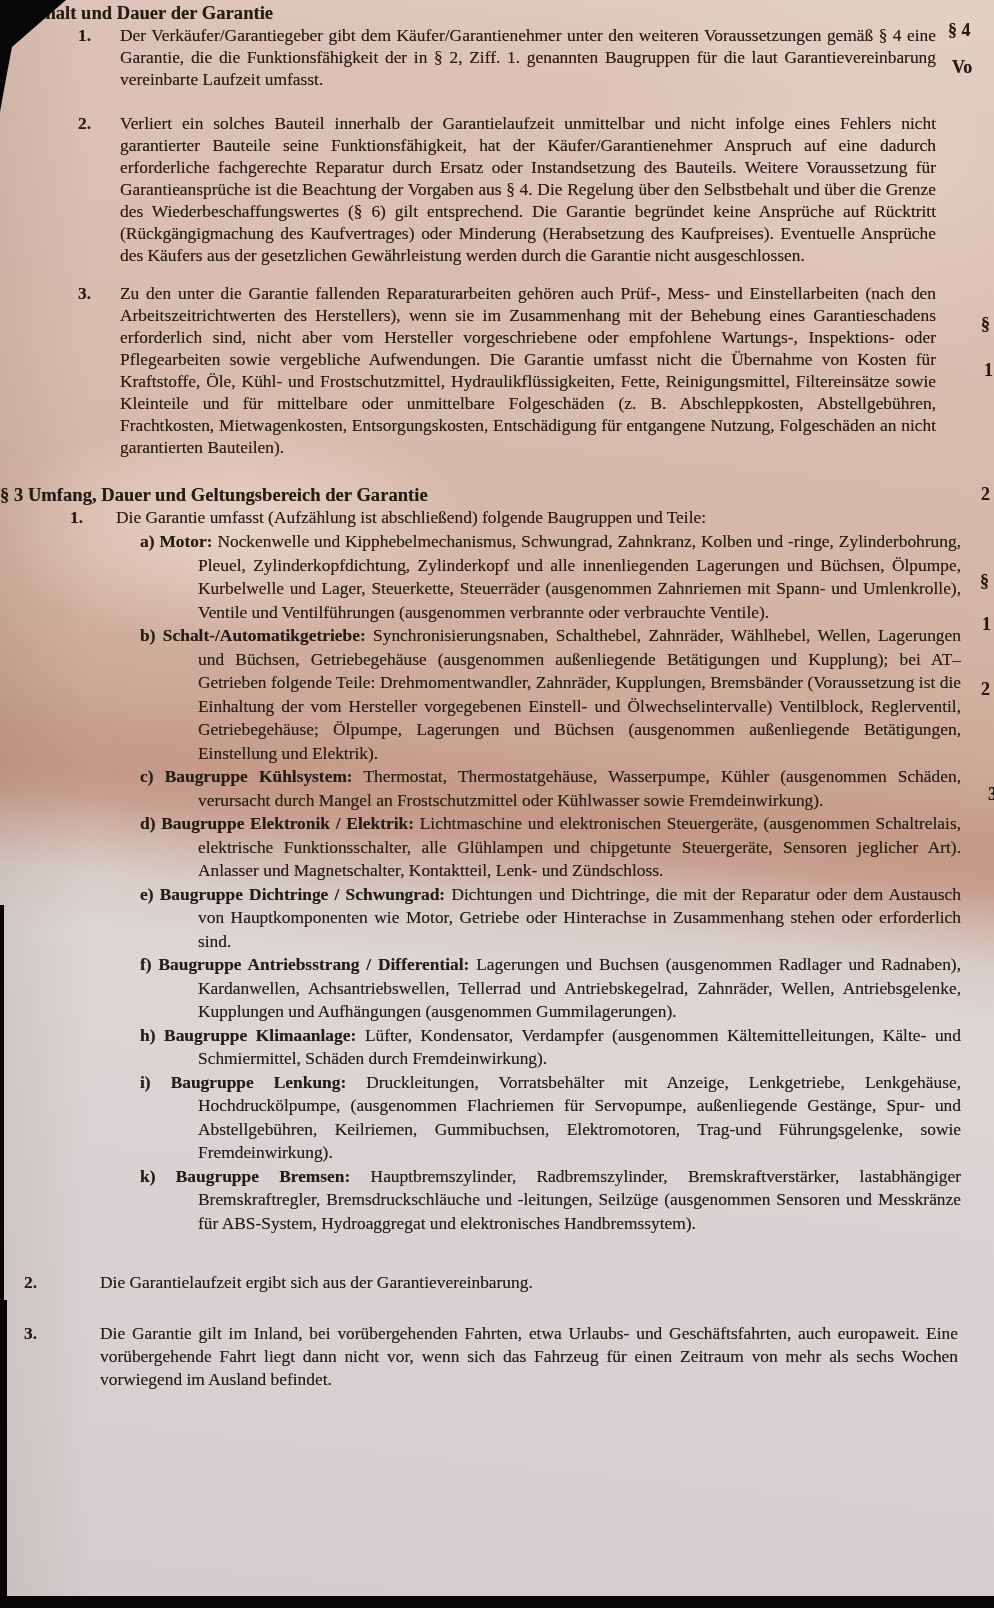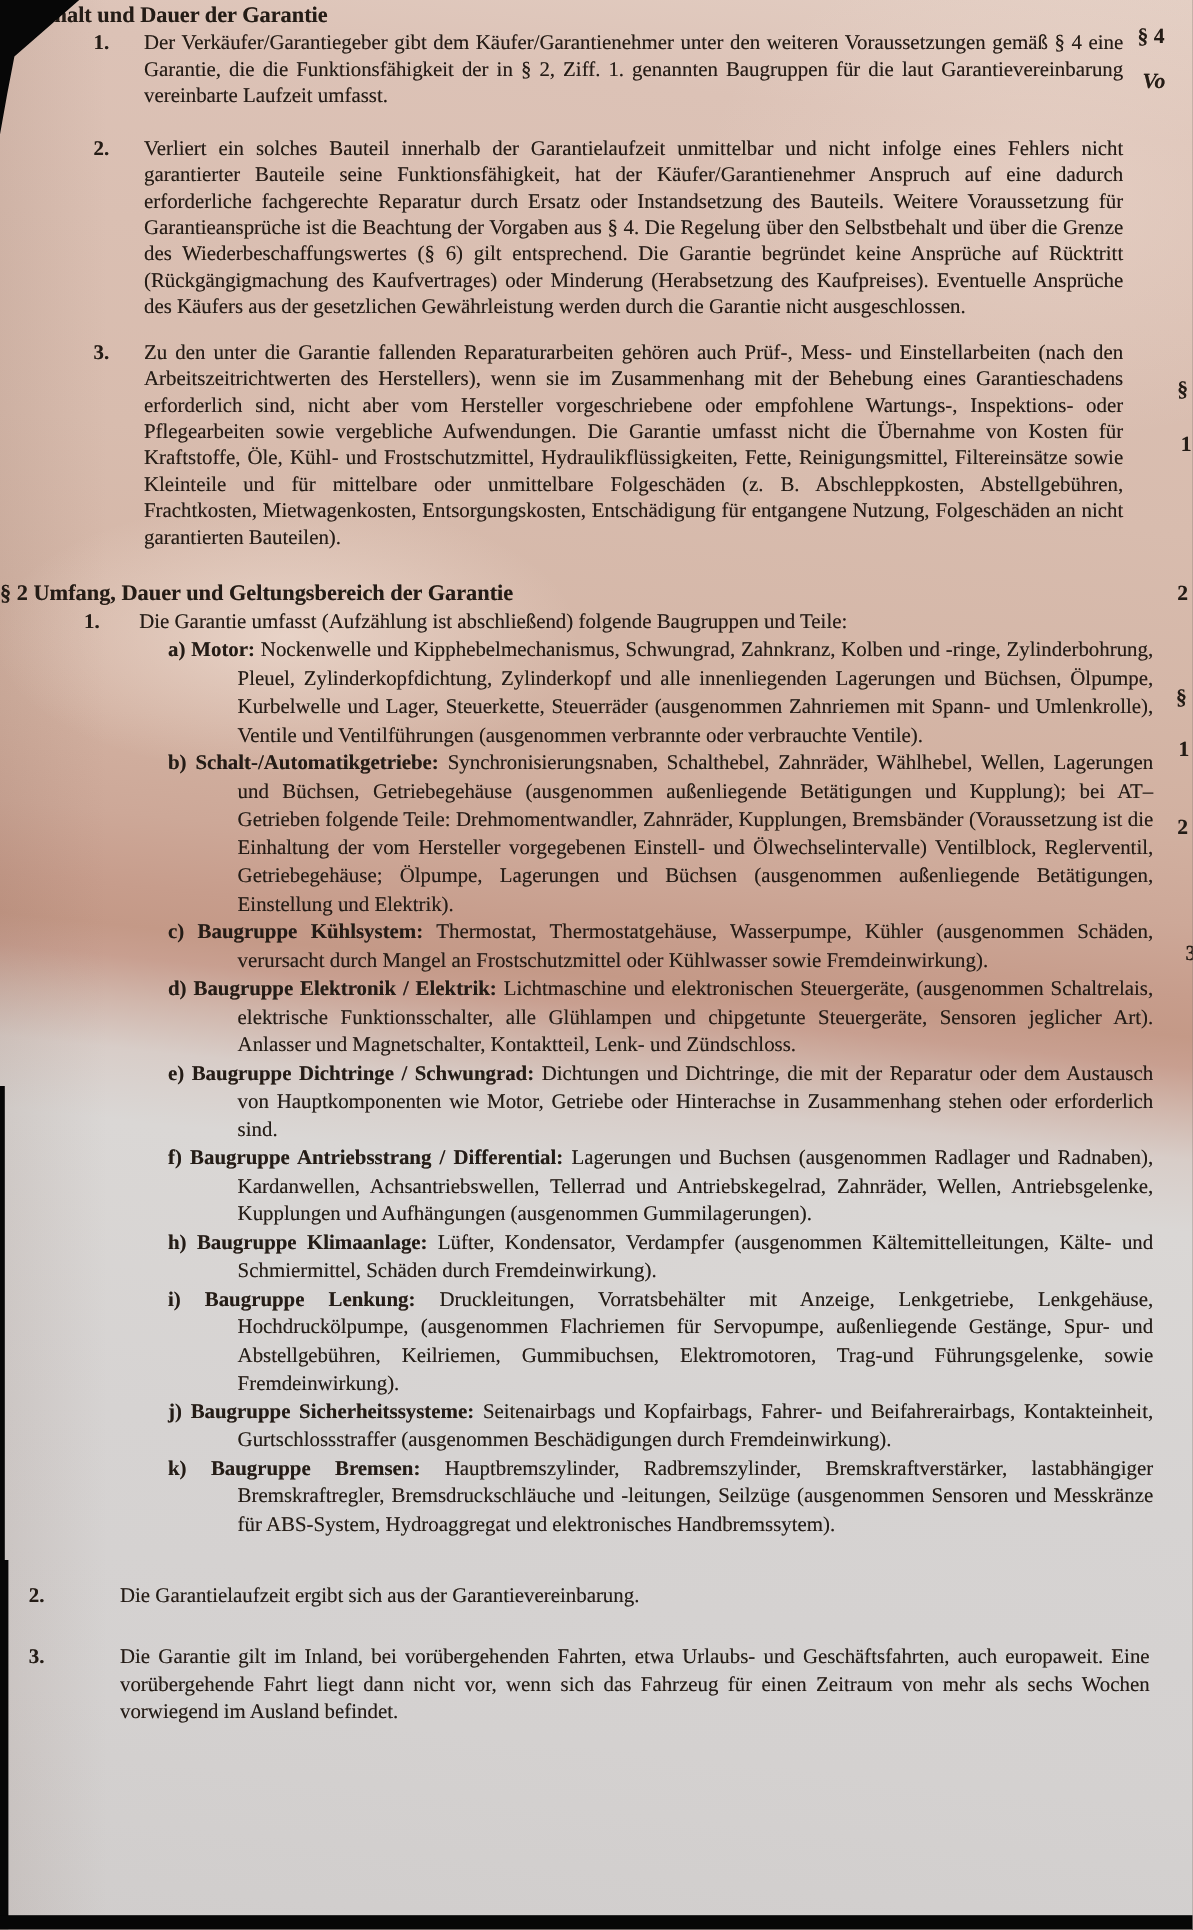--- a/index.html
+++ b/index.html
@@ -64,21 +64,21 @@
     <div class="numitem gap-b">
       <span class="num">2.</span>
       <span class="txt">Verliert ein solches Bauteil innerhalb der Garantielaufzeit unmittelbar und nicht infolge eines Fehlers nicht garantierter Bauteile seine Funktionsfähigkeit, hat der Käufer/Garantienehmer Anspruch auf eine dadurch erforderliche fachgerechte Reparatur durch Ersatz oder Instandsetzung des Bauteils. Weitere Voraussetzung für Garantieansprüche ist die Beachtung der Vorgaben aus § 4. Die Regelung über den Selbstbehalt und über die Grenze des Wiederbeschaffungswertes (§ 6) gilt entsprechend. Die Garantie begründet keine Ansprüche auf Rücktritt (Rückgängigmachung des Kaufvertrages) oder Minderung (Herabsetzung des Kaufpreises). Eventuelle Ansprüche des Käufers aus der gesetzlichen Gewährleistung werden durch die Garantie nicht ausgeschlossen.</span>
     </div>
 
     <div class="numitem gap-c">
       <span class="num">3.</span>
       <span class="txt">Zu den unter die Garantie fallenden Reparaturarbeiten gehören auch Prüf-, Mess- und Einstellarbeiten (nach den Arbeitszeitrichtwerten des Herstellers), wenn sie im Zusammenhang mit der Behebung eines Garantieschadens erforderlich sind, nicht aber vom Hersteller vorgeschriebene oder empfohlene Wartungs-, Inspektions- oder Pflegearbeiten sowie vergebliche Aufwendungen. Die Garantie umfasst nicht die Übernahme von Kosten für Kraftstoffe, Öle, Kühl- und Frostschutzmittel, Hydraulikflüssigkeiten, Fette, Reinigungsmittel, Filtereinsätze sowie Kleinteile und für mittelbare oder unmittelbare Folgeschäden (z. B. Abschleppkosten, Abstellgebühren, Frachtkosten, Mietwagenkosten, Entsorgungskosten, Entschädigung für entgangene Nutzung, Folgeschäden an nicht garantierten Bauteilen).</span>
     </div>
 
-    <h1 class="sec h-sec2">§ 2 Umfang, Dauer und Geltungsbereich der Garantie</h1>
+    <h1 class="sec h-sec2">§ 3 Umfang, Dauer und Geltungsbereich der Garantie</h1>
 
     <div class="sec2-item1">
       <span class="num">1.</span>
       <span class="txt">Die Garantie umfasst (Aufzählung ist abschließend) folgende Baugruppen und Teile:</span>
     </div>
 
     <p class="sub"><span class="lbl">a)</span> <span class="ttl">Motor:</span> <span>Nockenwelle und Kipphebelmechanismus, Schwungrad, Zahnkranz, Kolben und -ringe, Zylinderbohrung, Pleuel, Zylinderkopfdichtung, Zylinderkopf und alle innenliegenden Lagerungen und Büchsen, Ölpumpe, Kurbelwelle und Lager, Steuerkette, Steuerräder (ausgenommen Zahnriemen mit Spann- und Umlenkrolle), Ventile und Ventilführungen (ausgenommen verbrannte oder verbrauchte Ventile).</span></p>
 
     <p class="sub"><span class="lbl">b)</span> <span class="ttl">Schalt-/Automatikgetriebe:</span> <span>Synchronisierungsnaben, Schalthebel, Zahnräder, Wählhebel, Wellen, Lagerungen und Büchsen, Getriebegehäuse (ausgenommen außenliegende Betätigungen und Kupplung); bei AT–Getrieben folgende Teile: Drehmomentwandler, Zahnräder, Kupplungen, Bremsbänder (Voraussetzung ist die Einhaltung der vom Hersteller vorgegebenen Einstell- und Ölwechselintervalle) Ventilblock, Reglerventil, Getriebegehäuse; Ölpumpe, Lagerungen und Büchsen (ausgenommen außenliegende Betätigungen, Einstellung und Elektrik).</span></p>
 
@@ -88,38 +88,37 @@
 
     <p class="sub"><span class="lbl">e)</span> <span class="ttl">Baugruppe Dichtringe / Schwungrad:</span> <span>Dichtungen und Dichtringe, die mit der Reparatur oder dem Austausch von Hauptkomponenten wie Motor, Getriebe oder Hinterachse in Zusammenhang stehen oder erforderlich sind.</span></p>
 
     <p class="sub"><span class="lbl">f)</span> <span class="ttl">Baugruppe Antriebsstrang / Differential:</span> <span>Lagerungen und Buchsen (ausgenommen Radlager und Radnaben), Kardanwellen, Achsantriebswellen, Tellerrad und Antriebskegelrad, Zahnräder, Wellen, Antriebsgelenke, Kupplungen und Aufhängungen (ausgenommen Gummilagerungen).</span></p>
 
 
     <p class="sub"><span class="lbl">h)</span> <span class="ttl">Baugruppe Klimaanlage:</span> <span>Lüfter, Kondensator, Verdampfer (ausgenommen Kältemittelleitungen, Kälte- und Schmiermittel, Schäden durch Fremdeinwirkung).</span></p>
 
     <p class="sub"><span class="lbl">i)</span> <span class="ttl">Baugruppe Lenkung:</span> <span>Druckleitungen, Vorratsbehälter mit Anzeige, Lenkgetriebe, Lenkgehäuse, Hochdruckölpumpe, (ausgenommen Flachriemen für Servopumpe, außenliegende Gestänge, Spur- und Abstellgebühren, Keilriemen, Gummibuchsen, Elektromotoren, Trag-und Führungsgelenke, sowie Fremdeinwirkung).</span></p>
 
-    <p class="sub"><span class="lbl">j)</span> <span class="ttl">Baugruppe Sicherheitssysteme:</span> <span>Seitenairbags und Kopfairbags, Fahrer- und Beifahrerairbags, Kontakteinheit, Gurtschlossstraffer (ausgenommen Beschädigungen durch Fremdeinwirkung).</span></p>
 
     <p class="sub"><span class="lbl">k)</span> <span class="ttl">Baugruppe Bremsen:</span> <span>Hauptbremszylinder, Radbremszylinder, Bremskraftverstärker, lastabhängiger Bremskraftregler, Bremsdruckschläuche und -leitungen, Seilzüge (ausgenommen Sensoren und Messkränze für ABS-System, Hydroaggregat und elektronisches Handbremssytem).</span></p>
 
     <div class="bottomitem bi-2">
       <span class="num">2.</span>
       <span class="txt">Die Garantielaufzeit ergibt sich aus der Garantievereinbarung.</span>
     </div>
 
     <div class="bottomitem">
       <span class="num">3.</span>
       <span class="txt">Die Garantie gilt im Inland, bei vorübergehenden Fahrten, etwa Urlaubs- und Geschäftsfahrten, auch europaweit. Eine vorübergehende Fahrt liegt dann nicht vor, wenn sich das Fahrzeug für einen Zeitraum von mehr als sechs Wochen vorwiegend im Ausland befindet.</span>
     </div>
 
   </div>
 
   <span class="frag" style="left:948px;top:20px;">§ 4</span>
-  <span class="frag" style="left:952px;top:57px;font-style:italic;">Vo</span>
+  <span class="frag" style="left:952px;top:57px;">Vo</span>
   <span class="frag" style="left:981px;top:314px;">§</span>
   <span class="frag" style="left:984px;top:360px;">1</span>
   <span class="frag" style="left:981px;top:484px;">2</span>
   <span class="frag" style="left:980px;top:571px;">§</span>
   <span class="frag" style="left:982px;top:614px;">1</span>
   <span class="frag" style="left:981px;top:679px;">2</span>
   <span class="frag" style="left:988px;top:784px;">3</span>
 
   <div class="edge edge-tl"></div>
   <div class="edge edge-left-a"></div>

